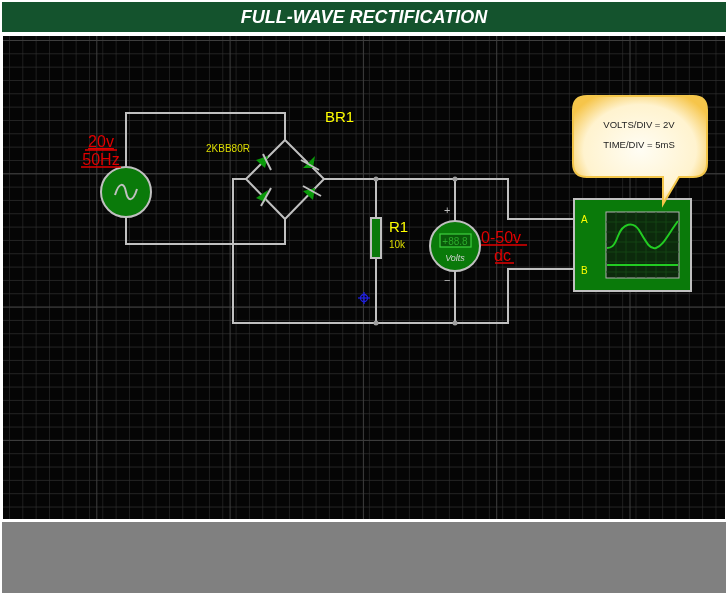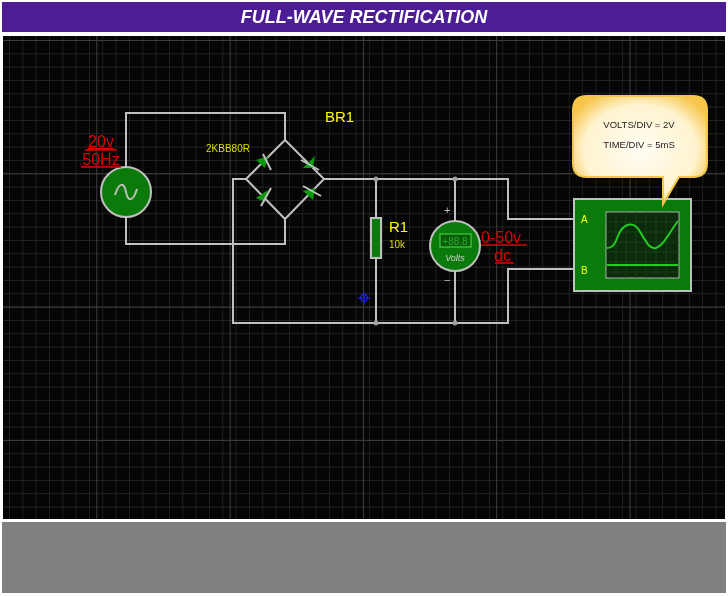--- a/index.html
+++ b/index.html
@@ -1,19 +1,19 @@
 <!DOCTYPE html>
 <html><head>
 <meta charset="utf-8">
 <style>
   html, body { margin: 0; padding: 0; background: #ffffff; }
   body { width: 728px; height: 596px; position: relative; overflow: hidden; font-family: "Liberation Sans", sans-serif; }
   .title-bar {
     position: absolute; left: 2px; top: 2px; width: 724px; height: 30px;
-    background: #4c1d95; color: #ffffff; text-align: center;
+    background: #14532d; color: #ffffff; text-align: center;
     font-family: "Liberation Sans", sans-serif; font-weight: bold; font-style: italic;
     font-size: 18px; line-height: 30px;
   }
   .canvas-area {
     position: absolute; left: 3px; top: 36px; width: 722px; height: 483px;
     background-color: #050505; overflow: hidden;
   }
   .footer-panel {
     position: absolute; left: 2px; top: 522px; width: 724px; height: 71px;
     background: #808080;

